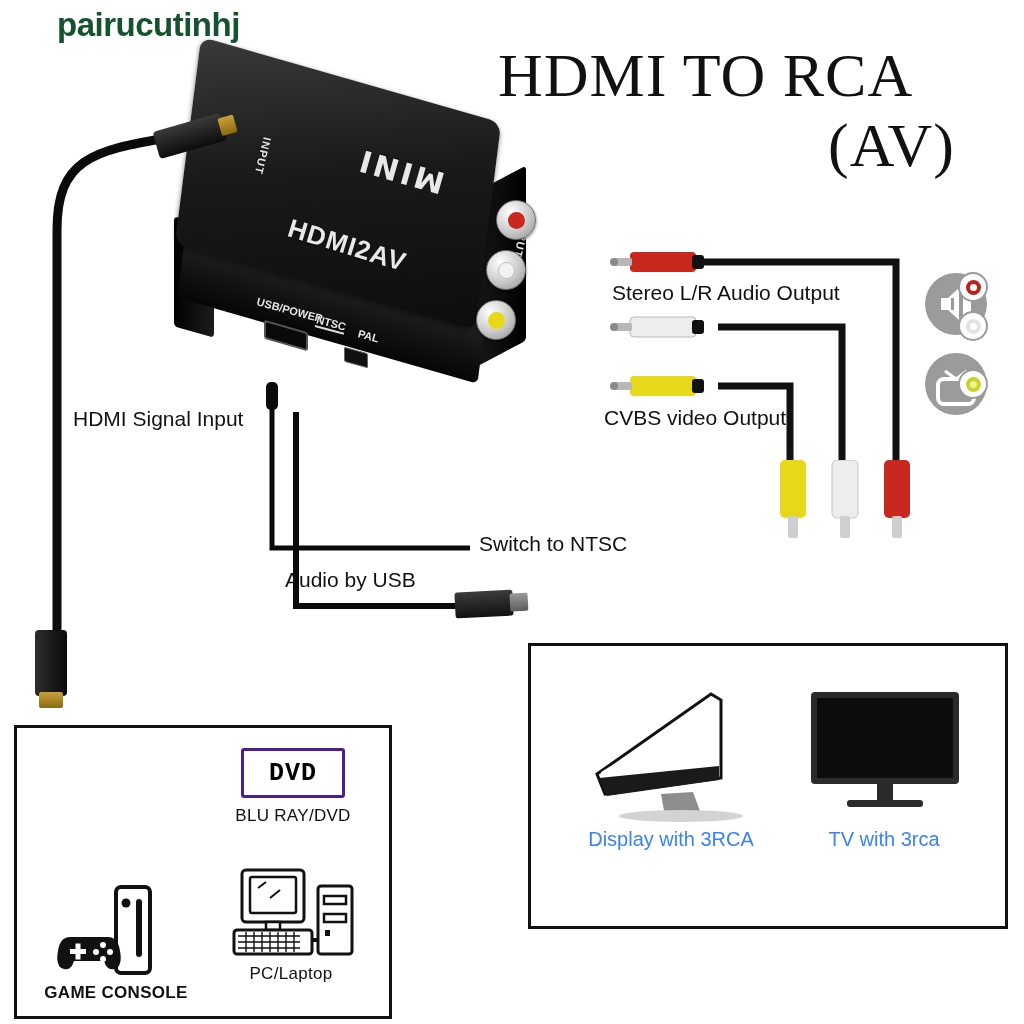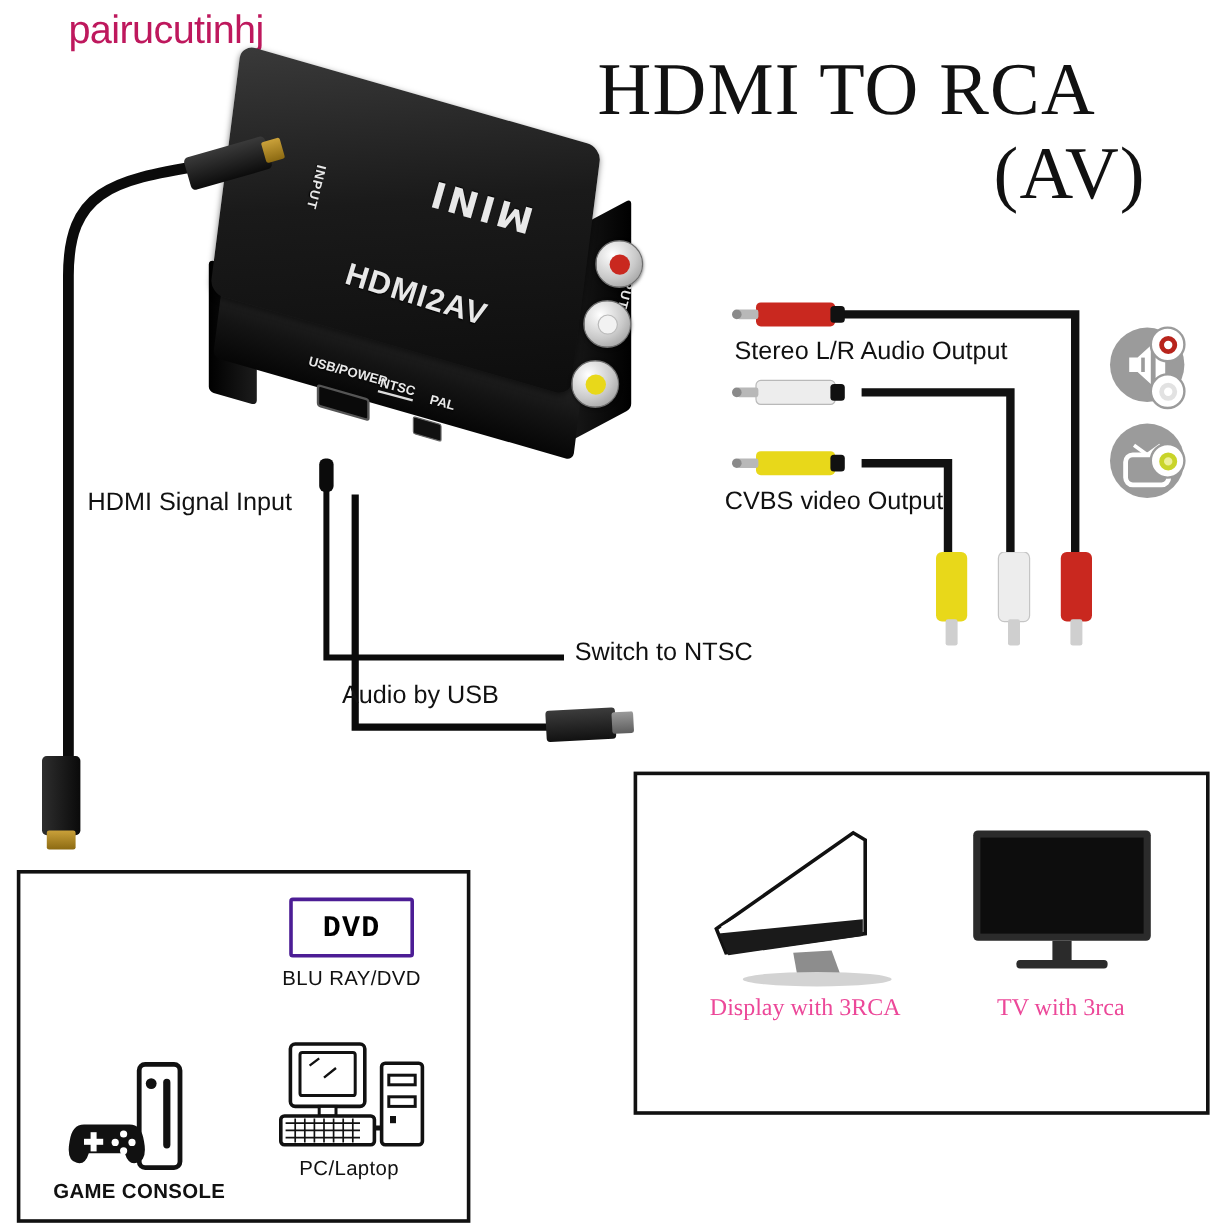--- a/index.html
+++ b/index.html
@@ -4,22 +4,22 @@
 <style>
   html,body{margin:0;padding:0;background:#fff;}
   body{
     width:1024px;height:1024px;position:relative;overflow:hidden;
     font-family:"Liberation Sans", sans-serif;color:#000;
   }
   .abs{position:absolute;}
 
   
   #watermark{
-    left:57px;top:6px;font-size:33px;font-weight:normal;
-    color:#be185d;letter-spacing:-0.5px;
+    left:57px;top:6px;font-size:33px;font-weight:bold;
+    color:#14532d;letter-spacing:-0.5px;
   }
 
   
   #title-line1{
     left:498px;top:40px;font-family:"Liberation Serif", serif;
     font-size:62px;letter-spacing:1px;color:#111;white-space:nowrap;
   }
   #title-line2{
     left:828px;top:110px;font-family:"Liberation Serif", serif;
     font-size:62px;letter-spacing:1px;color:#111;white-space:nowrap;text-align:center;
@@ -214,22 +214,22 @@
   }
   
   .ic-console{width:120px;height:92px;margin:0 auto 6px;position:relative;}
   
   .ic-pc{width:130px;height:92px;margin:0 auto 4px;position:relative;}
 
   
   #cell-display{left:30px;top:28px;width:220px;}
   #cell-tv{left:258px;top:28px;width:190px;}
   .cap-disp{
-    font-size:20px;color:#ec4899;white-space:nowrap;text-align:center;
-    font-family:Liberation Serif, serif;
+    font-size:20px;color:#3b82f6;white-space:nowrap;text-align:center;
+    font-family:Liberation Sans, sans-serif;
   }
 </style>
 </head>
 <body>
 
 <div class="abs" id="watermark">pairucutinhj</div>
 
 <div class="abs" id="title-line1">HDMI TO RCA</div>
 <div class="abs" id="title-line2">(AV)</div>
 

